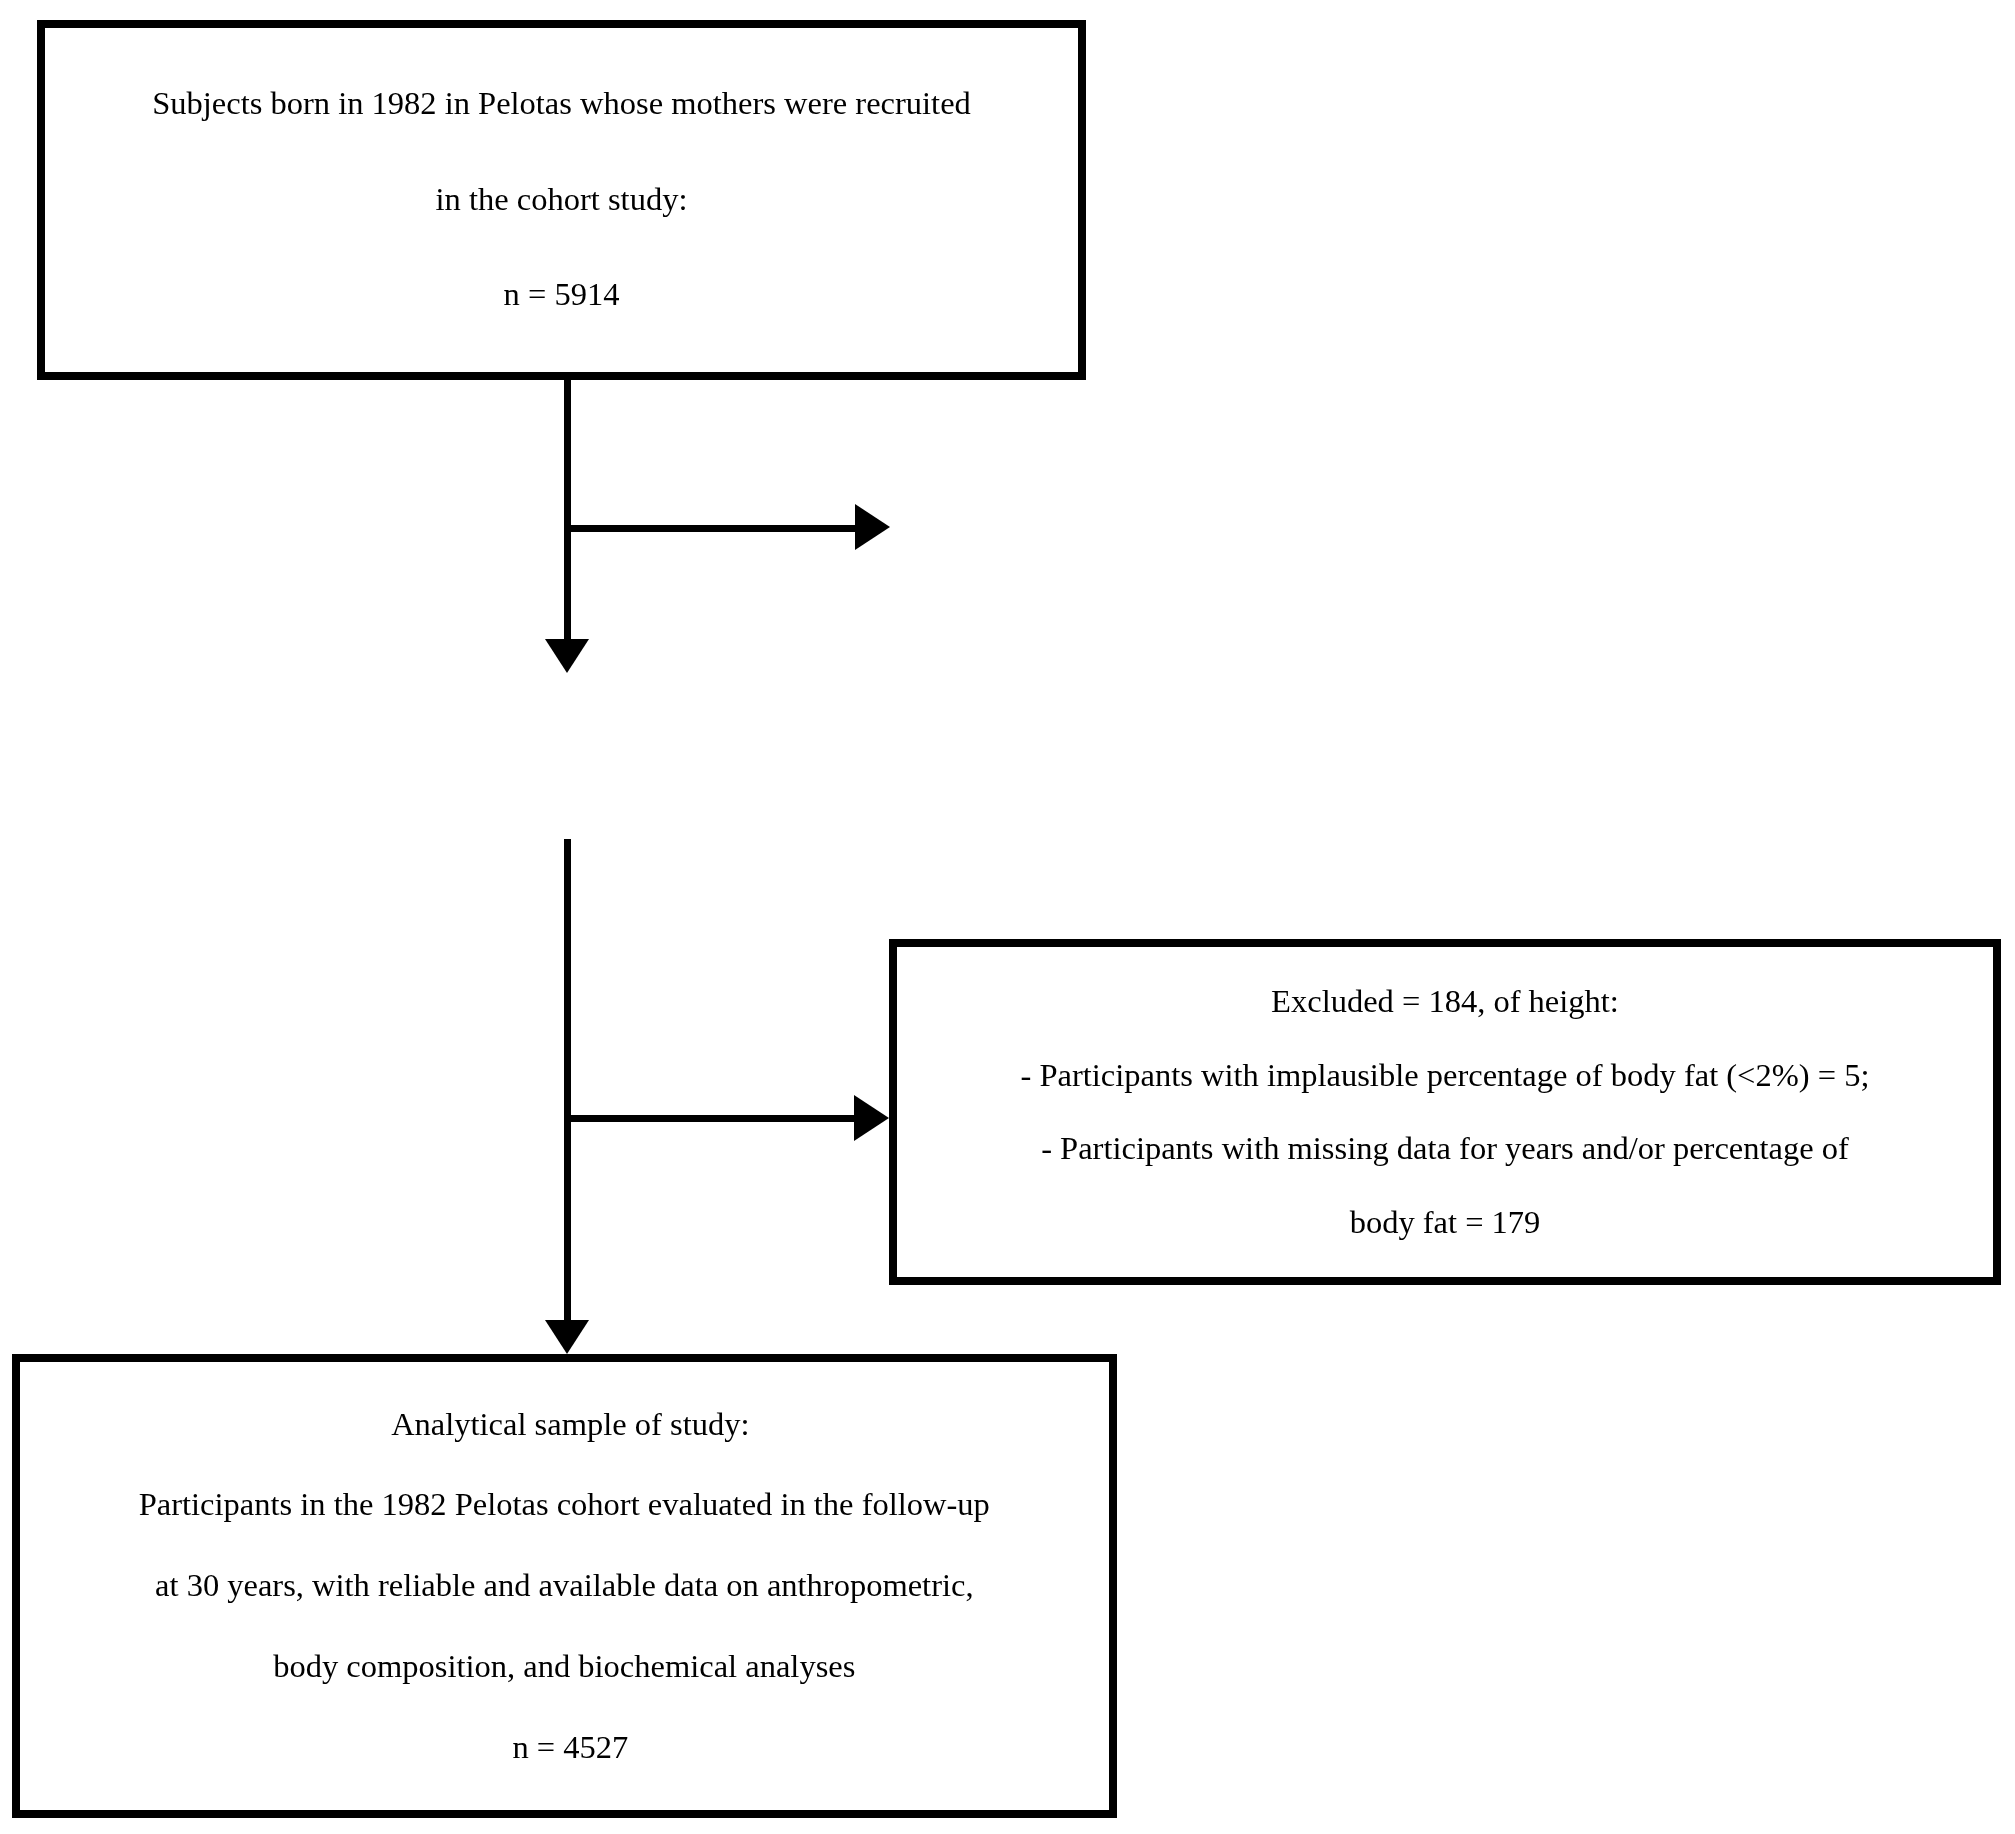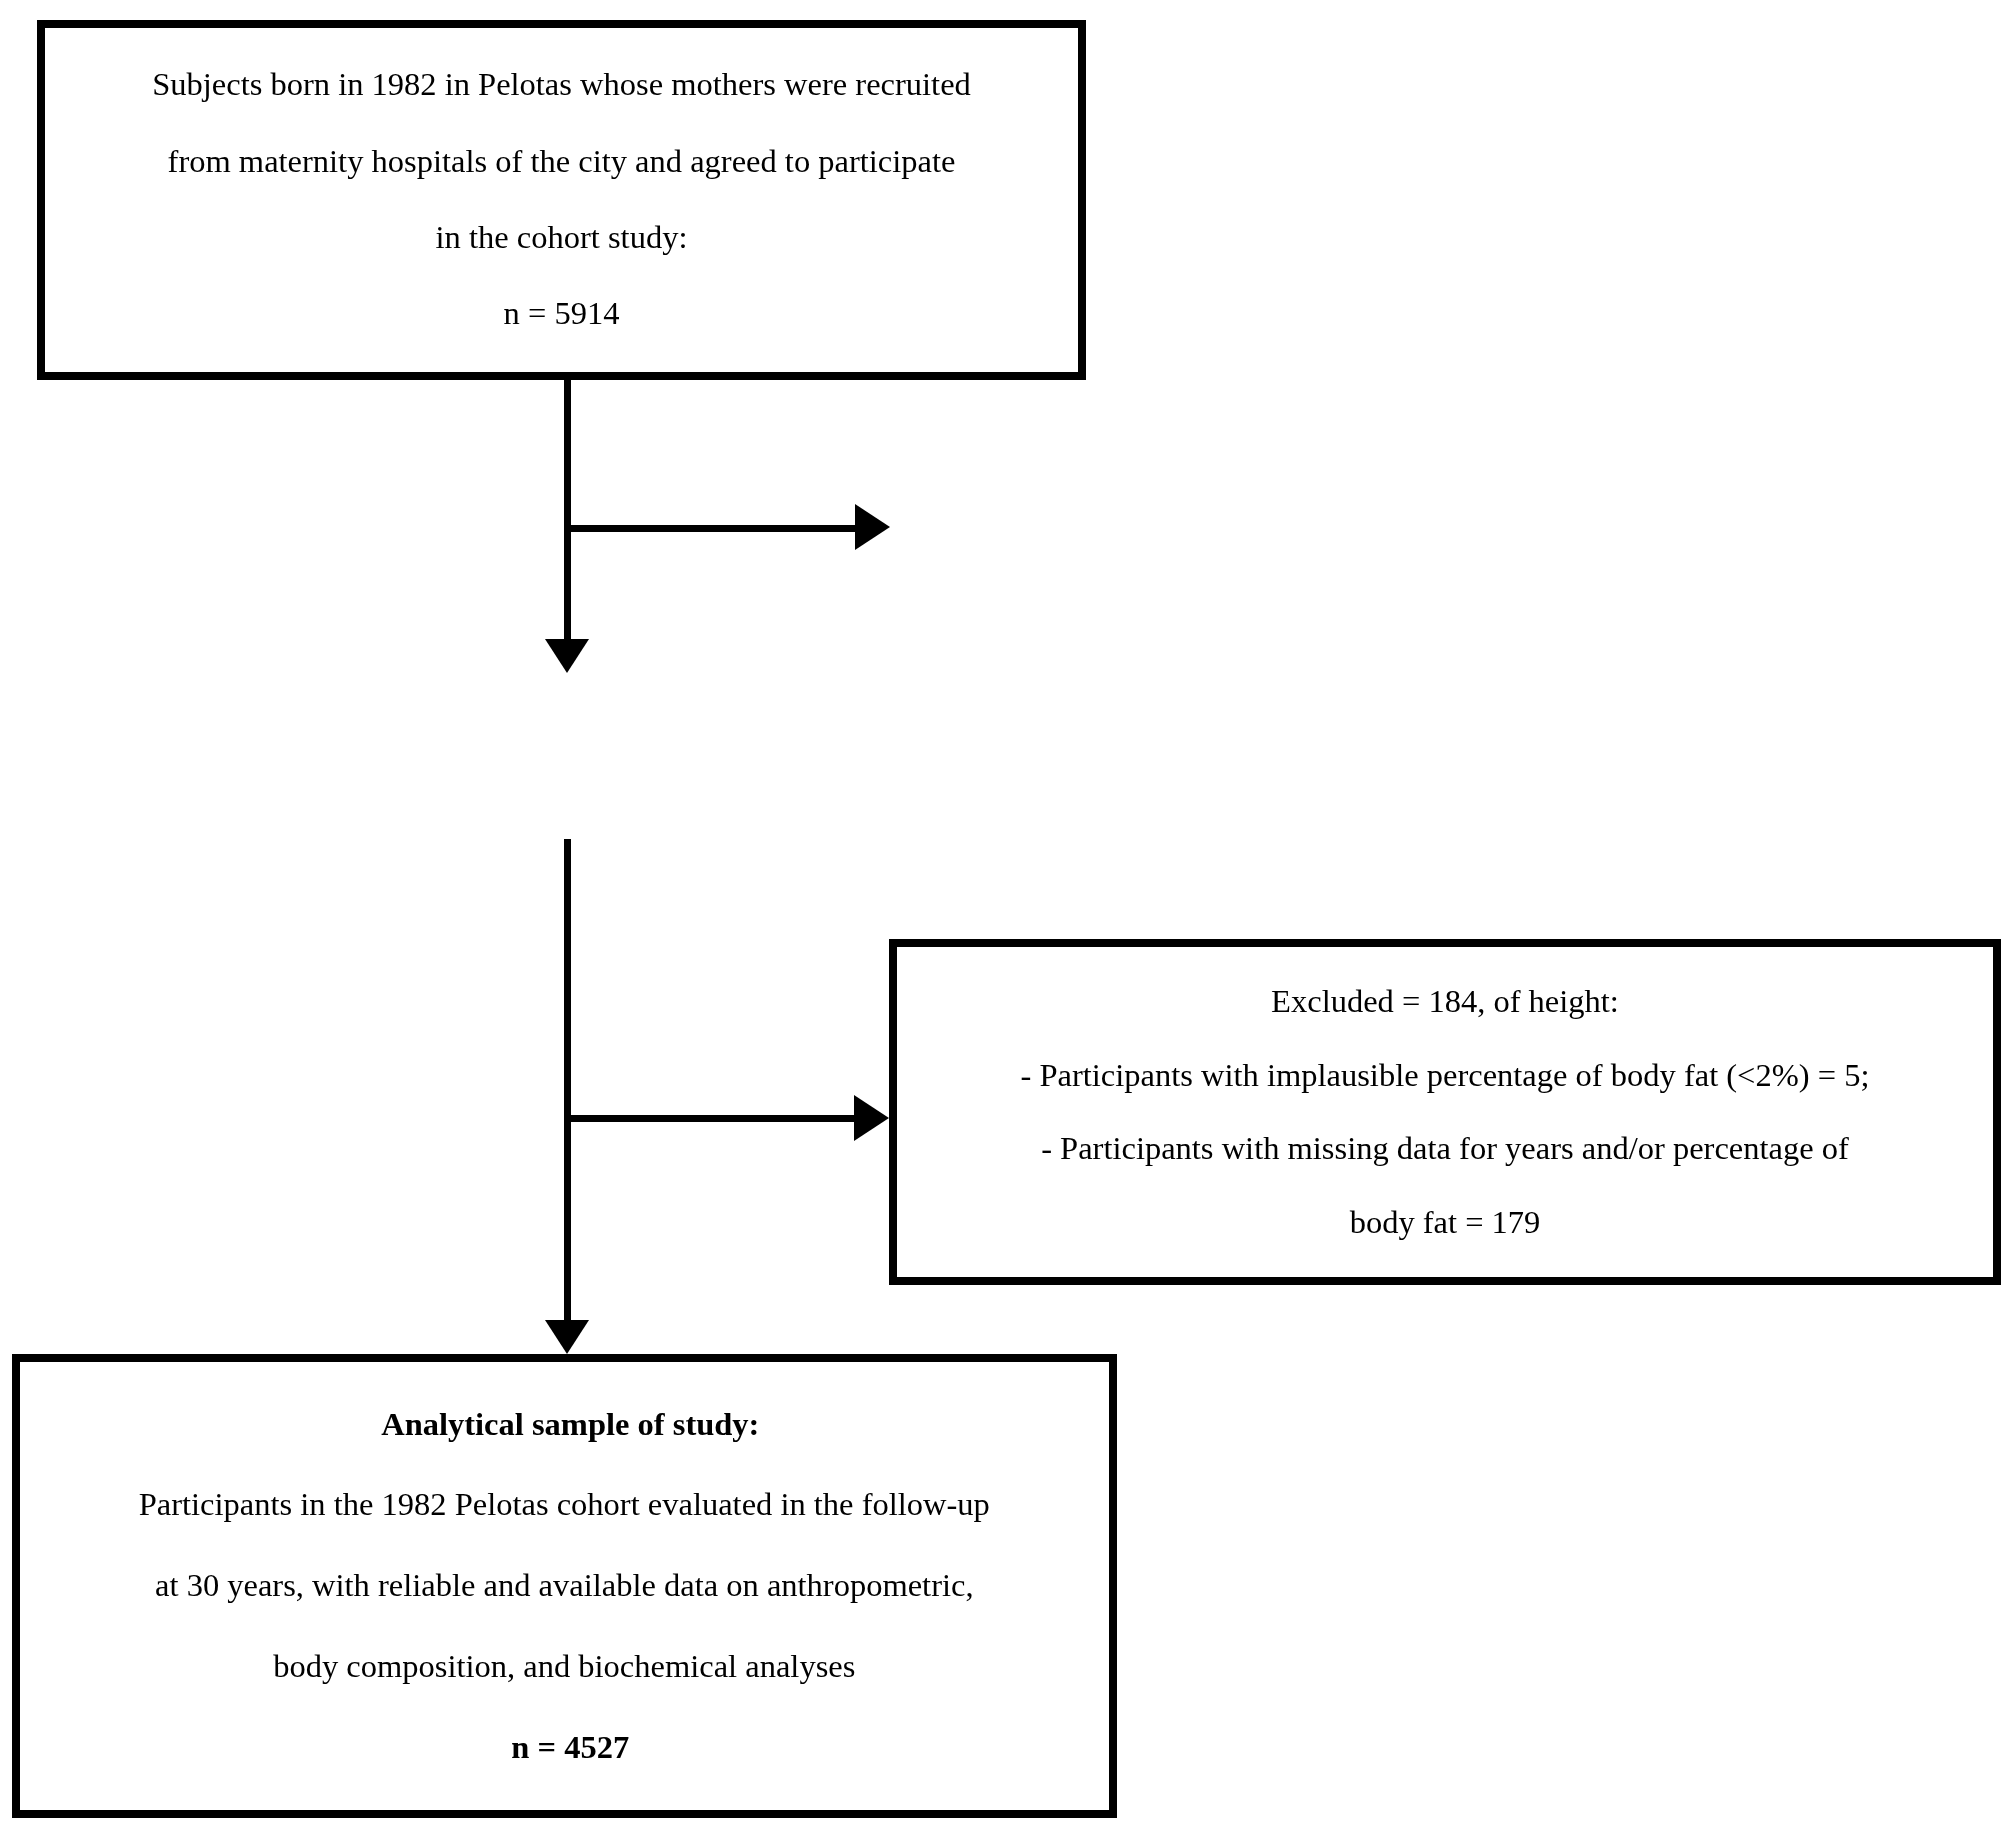--- a/index.html
+++ b/index.html
@@ -24,21 +24,21 @@
     flex-direction: column;
     justify-content: space-evenly;
     align-items: center;
     text-align: center;
     font-size: 32.5px;
     line-height: 1.15;
   }
   .box .line {
     white-space: nowrap;
   }
-  .bold { font-weight: bold; margin-left: 12px; }
+  .bold { font-weight: normal; margin-left: 12px; }
 
   .box-recruitment { left: 37px;   top: 19.5px;   width: 1049px; height: 360px; }
   .box-losses      { left: 889px; top: 463px;  width: 668px; height: 130px; }
   .box-followup    { left: 59px;  top: 673px; width: 1052px; height: 165px; }
   .box-excluded    { left: 889px; top: 939px; width: 1112px; height: 346px; }
   .box-analytical  { left: 11.8px;   top: 1354px; width: 1105px; height: 464px; }
 
   .vline, .hline {
     position: absolute;
     background: #000000;
@@ -71,21 +71,20 @@
   .a3 { left: 545px;  top: 1320px; }
   .a4 { left: 854px; top: 1095px; }
 </style>
 </head>
 <body>
 
 <div class="canvas">
 
   <div class="box box-recruitment">
     <div class="line">Subjects born in 1982 in Pelotas whose mothers were recruited</div>
-    <div class="line">from maternity hospitals of the city and agreed to participate</div>
     <div class="line">in the cohort study:</div>
     <div class="line">n = 5914</div>
   </div>
 
   <div class="vline v1"></div>
   <div class="arrowhead arrow-down a1"></div>
   <div class="hline h1"></div>
   <div class="arrowhead arrow-right a2"></div>
 
 

